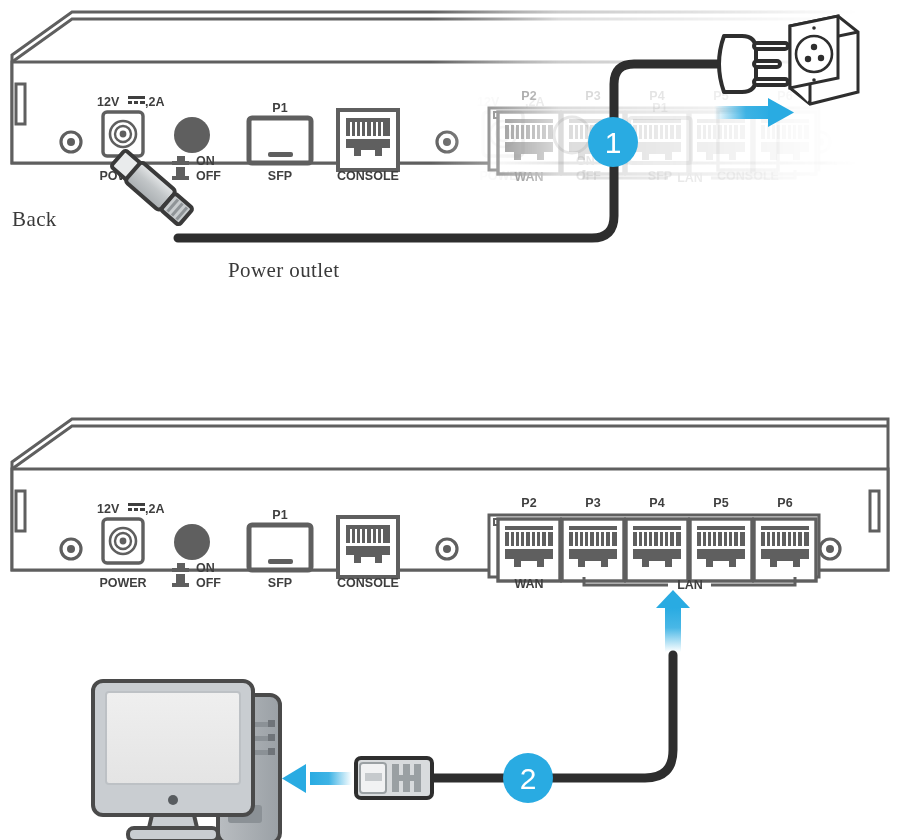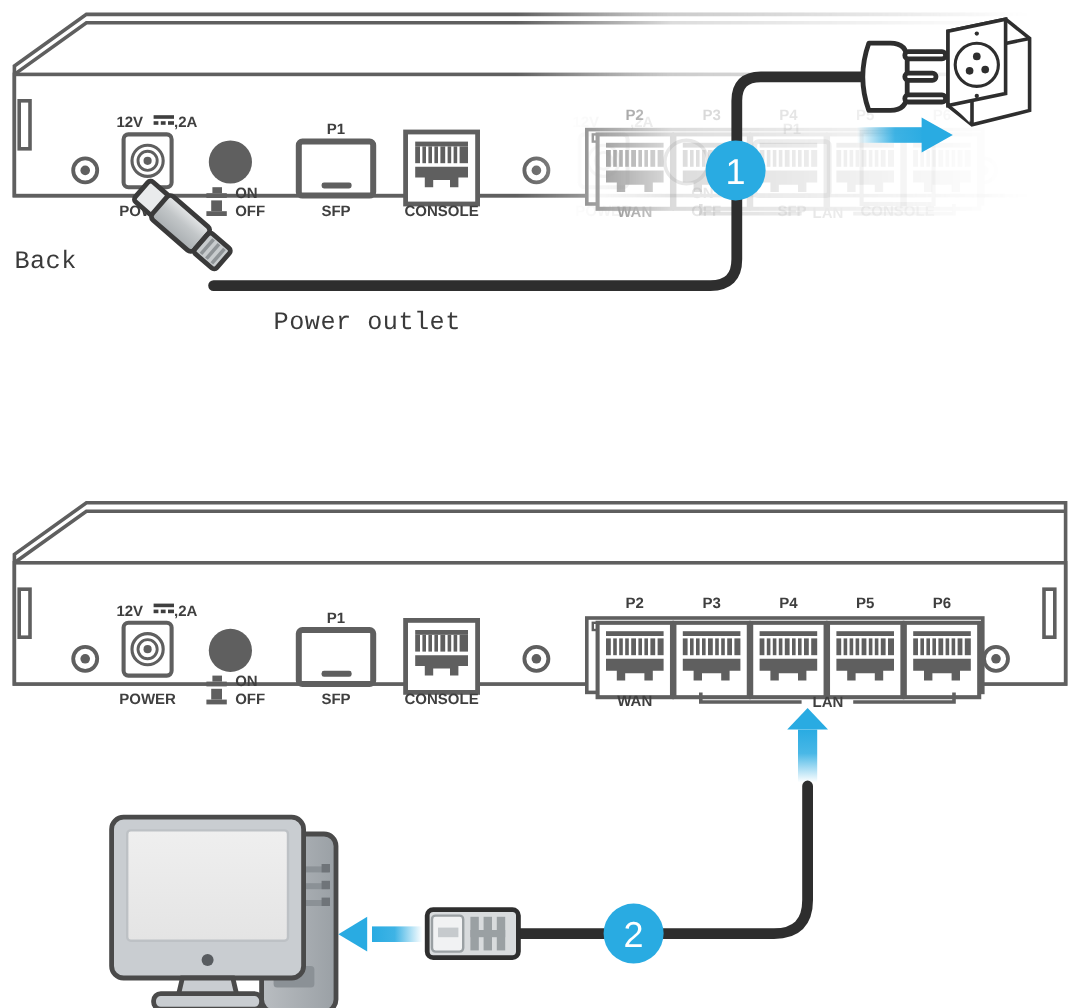--- a/index.html
+++ b/index.html
@@ -12,21 +12,21 @@
     position:relative;
     width:900px;
     height:840px;
     background:#ffffff;
     overflow:hidden;
   }
   .abs{position:absolute;}
   svg{display:block;}
   .lbl{
     position:absolute;
-    font-family:Liberation Mono, monospace;
+    font-family:Liberation Serif, serif;
     color:#404040;
     white-space:nowrap;
     user-select:none;
     text-align:right;
   }
   .lbl-big{
     font-size:21px;
     letter-spacing:.4px;
     color:#3a3a3a;
   }

